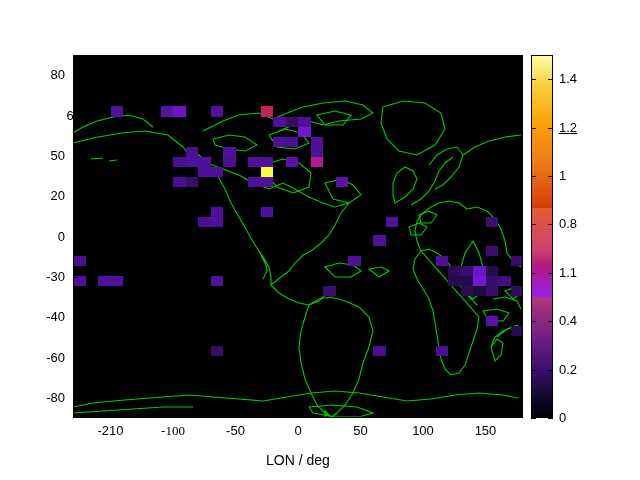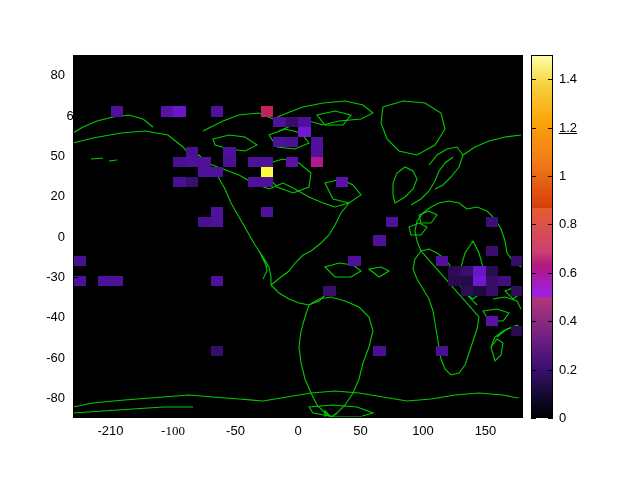--- a/index.html
+++ b/index.html
@@ -211,33 +211,34 @@
         <div class="cell" style="left: 412.5px; top: 261.158px; width: 12.5px; height: 10.0833px; background: rgb(88, 18, 168);"></div>
         <div class="cell" style="left: 437.5px; top: 271.242px; width: 12.5px; height: 10.0833px; background: rgb(41, 11, 79);"></div>
       </div>
   </div>
 
   <div id="plot-frame"></div>
 
   <div id="axis-y"></div>
   <div id="axis-x"></div>
 
+  <div id="xlabel">LON / deg</div>
 
   <div id="cbar"></div>
   <div id="cbticks">
       <div class="cblabel" style="top: 418px;">0</div>
       <div class="cbtick" style="top: 418px;"></div>
       <div class="cbtick r" style="top: 418px;"></div>
       <div class="cblabel" style="top: 369.6px;">0.2</div>
       <div class="cbtick" style="top: 369.6px;"></div>
       <div class="cbtick r" style="top: 369.6px;"></div>
       <div class="cblabel" style="top: 321.2px;">0.4</div>
       <div class="cbtick" style="top: 321.2px;"></div>
       <div class="cbtick r" style="top: 321.2px;"></div>
-      <div class="cblabel" style="top: 272.8px;">0.6</div>
+      <div class="cblabel" style="top: 272.8px;">1.1</div>
       <div class="cbtick" style="top: 272.8px;"></div>
       <div class="cbtick r" style="top: 272.8px;"></div>
       <div class="cblabel" style="top: 224.4px;">0.8</div>
       <div class="cbtick" style="top: 224.4px;"></div>
       <div class="cbtick r" style="top: 224.4px;"></div>
       <div class="cblabel" style="top: 176px;">1</div>
       <div class="cbtick" style="top: 176px;"></div>
       <div class="cbtick r" style="top: 176px;"></div>
       <div class="cblabel" style="top: 127.6px; text-decoration: underline;">1.2</div>
       <div class="cbtick" style="top: 127.6px;"></div>

